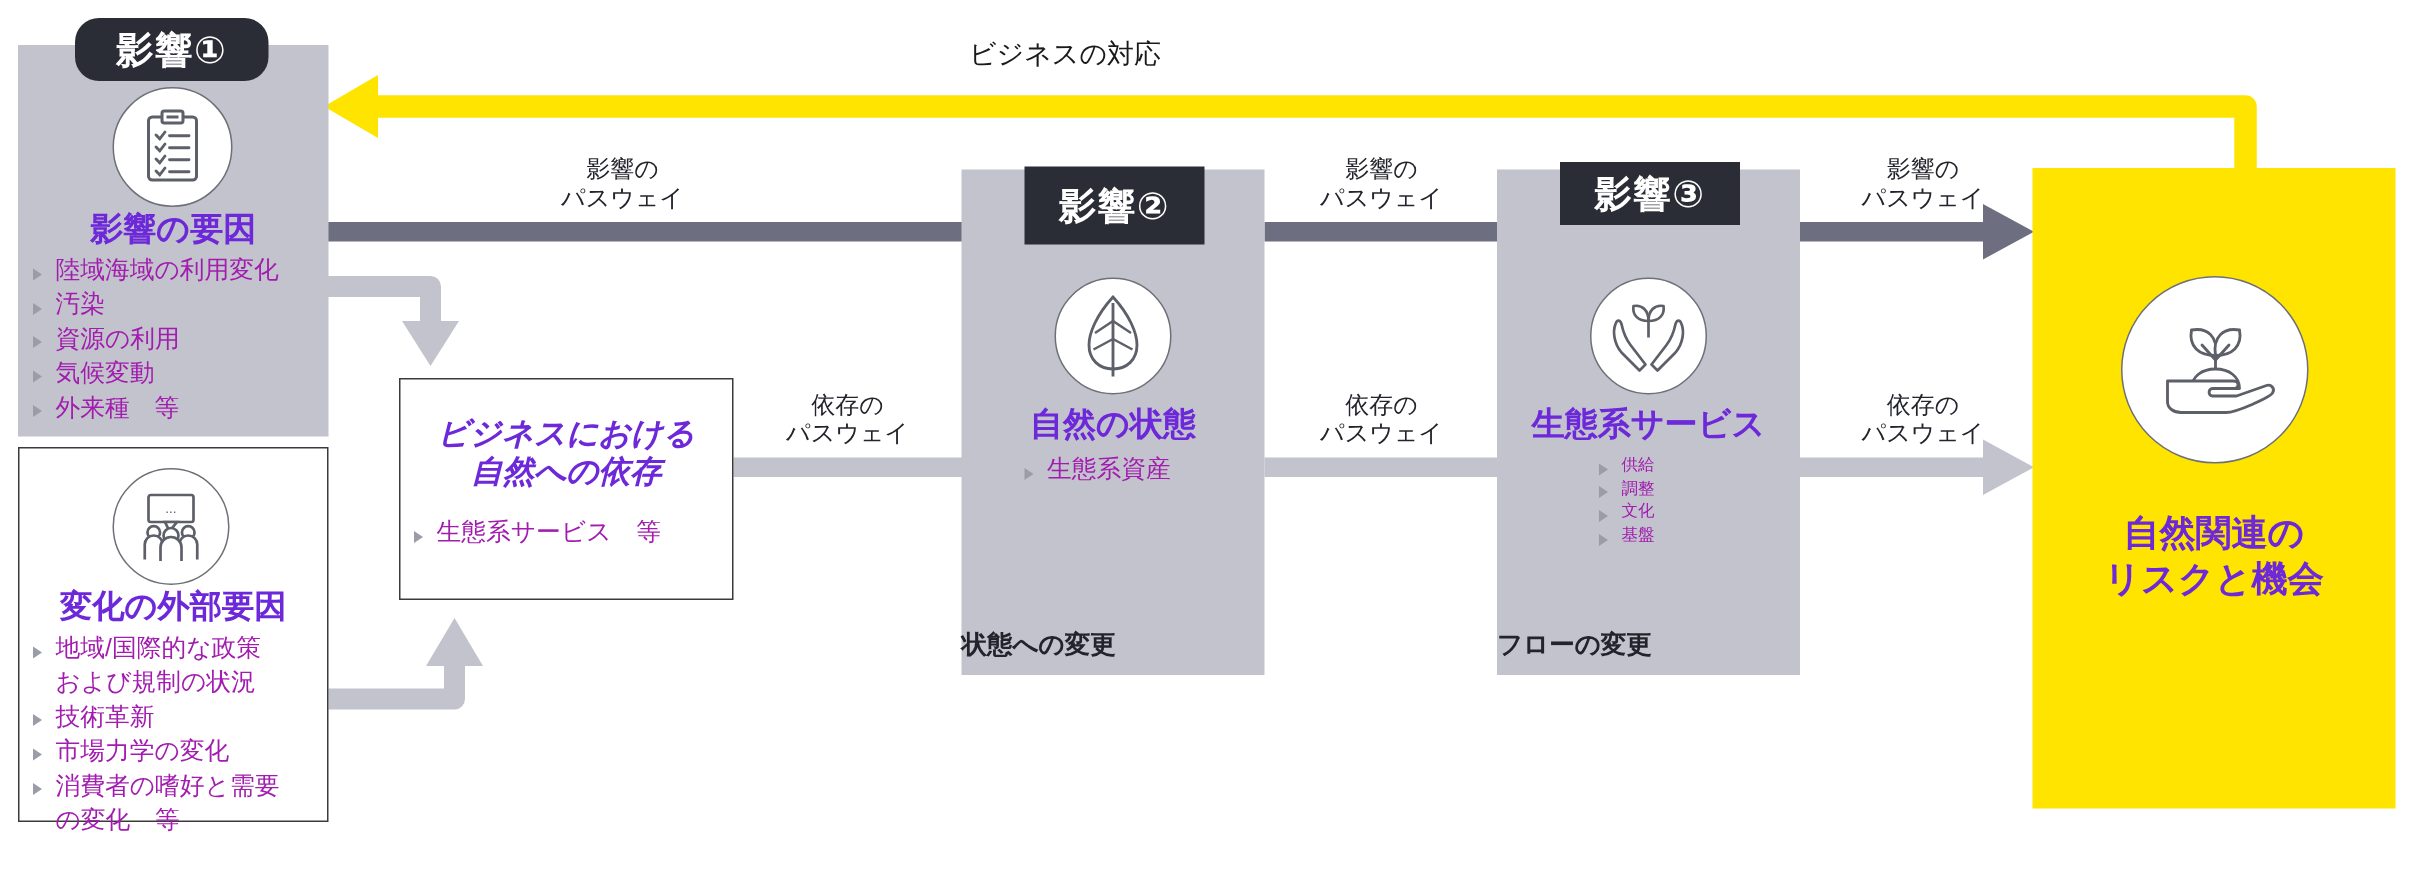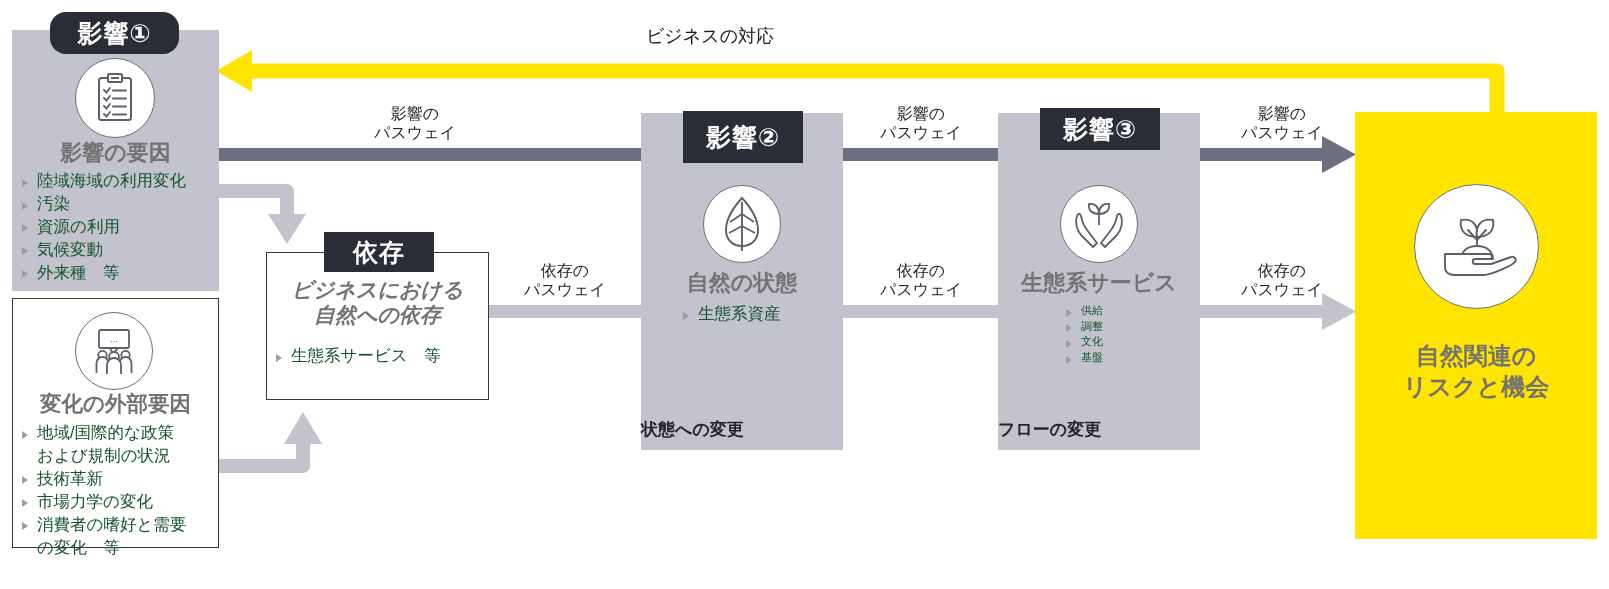--- a/index.html
+++ b/index.html
@@ -37,30 +37,30 @@
     text-align:center;
     letter-spacing:1px;
     display:flex;
     align-items:center;
     justify-content:center;
     box-sizing:border-box;
   }
 
   
   .col-title{
-    color:#737373;
+    color:#6d28d9;
     font-weight:bold;
     text-align:center;
     line-height:1.18;
   }
   .bullets{
     list-style:none;
     margin:0;
     padding:0;
-    color:#14532d;
+    color:#a21caf;
   }
   .bullets li{
     position:relative;
     padding-left:17px;
     line-height:1.33;
     margin-bottom:1px;
   }
   .bullets li:before{
     content:"";
     position:absolute;
@@ -212,21 +212,20 @@
 
   <div class="abs col-title" style="left:266px;top:278px;width:223px;font-size:21px;font-style:italic;">
     <span>ビジネスにおける</span><br>
     <span>自然への依存</span>
   </div>
 
   <ul class="abs bullets" style="left:274px;top:345px;width:215px;font-size:16.5px;">
     <li>生態系サービス　等</li>
   </ul>
 
-  <div class="abs tag" style="left:324px;top:232px;width:110px;height:40px;font-size:25px;">依存</div>
 
   <div class="abs panel-gray" style="left:641px;top:113px;width:202px;height:337px;"></div>
 
   <div class="abs" style="left:703px;top:185px;width:78px;height:78px;">
     <div class="icon-circle" style="width:78px;height:78px;">
       <svg width="42" height="56" viewBox="0 0 42 56">
         <path d="M21,2 C32,14 37,26 37,34 C37,44 30,50 21,50 C12,50 5,44 5,34 C5,26 10,14 21,2 Z" fill="#fff" stroke="#5d5f69" stroke-width="1.9"></path>
         <line x1="21" y1="6" x2="21" y2="55" stroke="#5d5f69" stroke-width="1.9"></line>
         <g stroke="#5d5f69" stroke-width="1.6" fill="none">
           <path d="M21,18 L9,26"></path>

